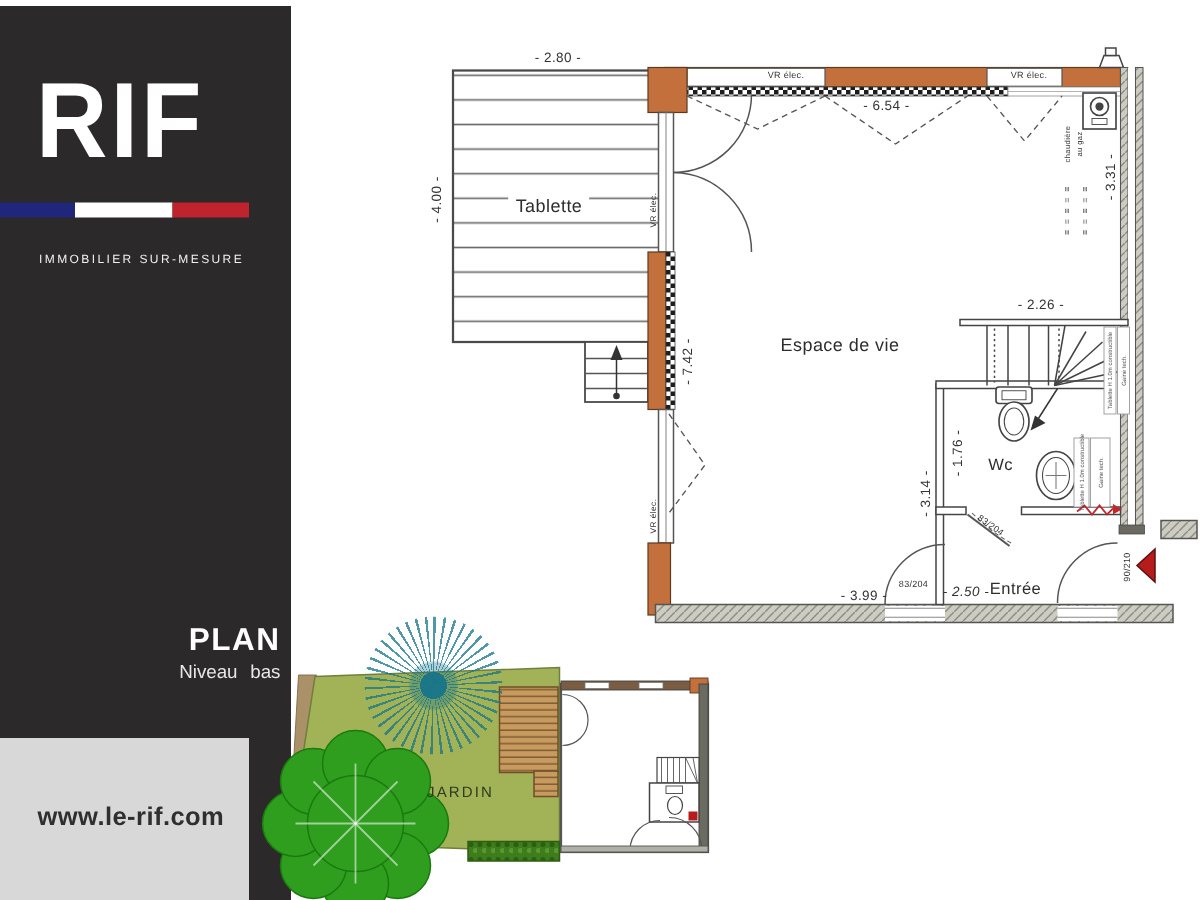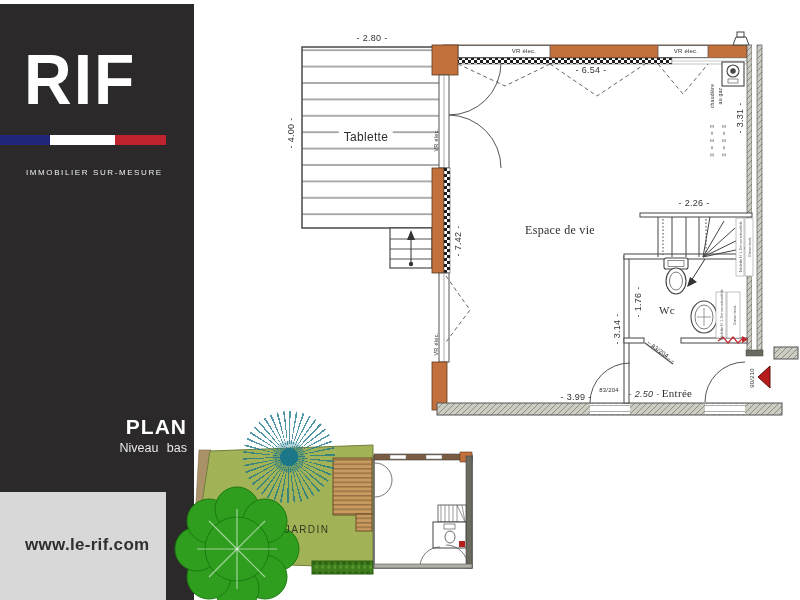--- a/index.html
+++ b/index.html
@@ -17,21 +17,21 @@
   .plan-title{position:absolute;right:7px;top:411px;font-size:21px;font-weight:bold;color:#fff;letter-spacing:1px;text-align:right;}
   .plan-sub{position:absolute;right:7px;top:437px;font-size:12.5px;color:#e8e8e8;word-spacing:5px;text-align:right;}
   .plan-note{position:absolute;right:7px;top:458px;font-size:7.5px;line-height:9px;color:#9a9a9a;text-align:right;}
   .side-footer{position:absolute;left:0;top:488px;width:166px;height:112px;background:#d8d8d8;}
   .website{position:absolute;left:25px;top:43px;font-size:17px;font-weight:bold;color:#2f2f2f;letter-spacing:.3px;}
   
   .lbl{position:absolute;transform:translate(-50%,-50%);font-size:9px;color:#333;
        white-space:nowrap;letter-spacing:.3px;z-index:5;}
   .lbl.v{transform:translate(-50%,-50%) rotate(-90deg);}
   .room{font-size:12px;color:#2e2e2e;background:#fff;padding:0 5px;}
-  .room.nobg{background:transparent;font-family:Liberation Serif, serif;}
+  .room.nobg{background:transparent;}
   .tiny{font-size:6px;letter-spacing:.2px;color:#333;}
   .tiny5{font-size:5.5px;color:#333;}
   .micro{font-size:4px;color:#555;letter-spacing:0;}
   .d83r{transform:translate(-50%,-50%) rotate(35deg);}
   .sym{font-size:6px;color:#444;letter-spacing:1px;}
   .jardin{font-size:10px;letter-spacing:1.4px;color:#2e3b20;background:transparent;}
   
   .starburst{position:absolute;left:243px;top:411px;width:92px;height:92px;border-radius:50%;z-index:4;
     background:
       radial-gradient(circle at 50% 50%, rgba(22,116,138,.95) 0 9px, rgba(22,116,138,.35) 9px 15px, rgba(22,116,138,0) 17px),

